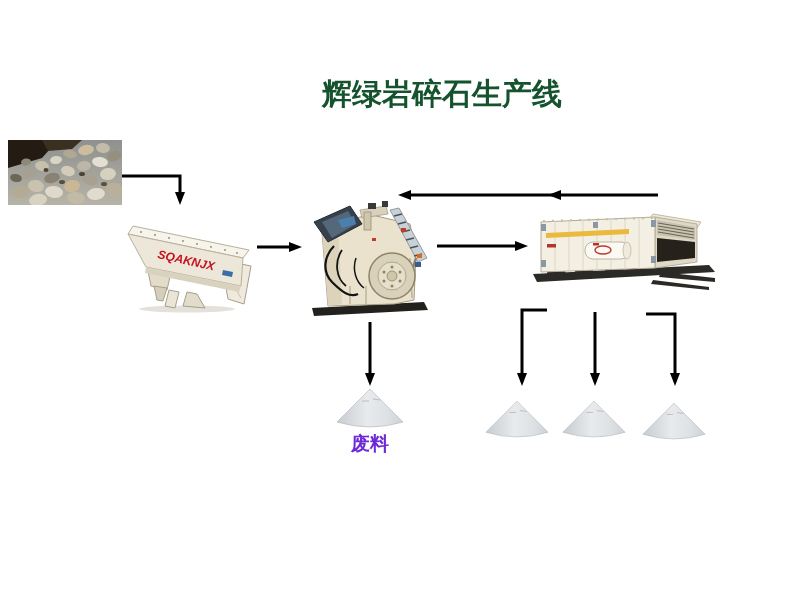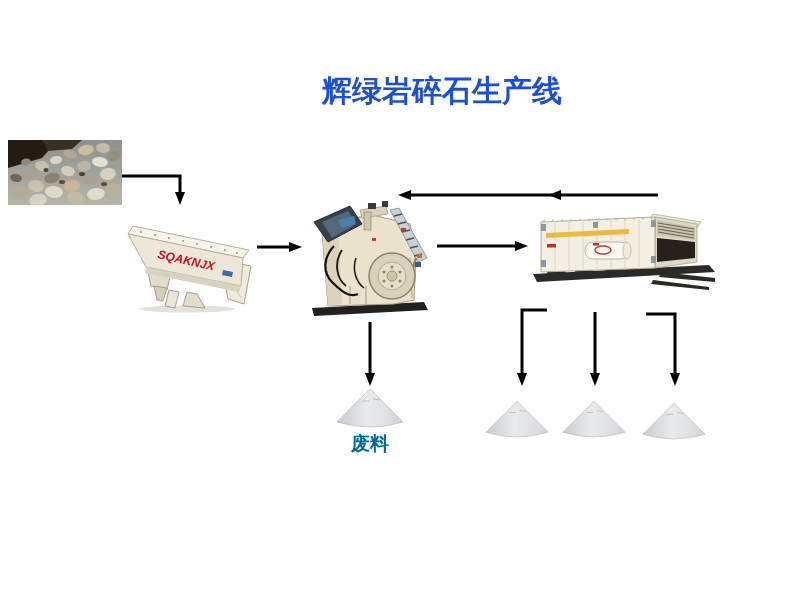--- a/index.html
+++ b/index.html
@@ -3,27 +3,26 @@
 <meta charset="utf-8">
 <style>
   html,body{margin:0;padding:0;background:#ffffff;}
   #canvas{
     position:relative;width:800px;height:600px;background:#ffffff;overflow:hidden;
     font-family:"Liberation Sans","DejaVu Sans",sans-serif;
   }
   .abs{position:absolute;}
   #page-title{
     position:absolute;left:322px;top:57px;width:250px;
-    font-size:30px;font-weight:bold;color:#1d4ed8;letter-spacing:0px;line-height:1.1;
+    font-size:30px;font-weight:bold;color:#14532d;letter-spacing:0px;line-height:1.1;
     white-space:nowrap;
-    font-family:Liberation Mono, monospace;
   }
   #waste-label{
     position:absolute;left:336px;top:431px;width:68px;text-align:center;
-    font-size:19px;font-weight:bold;color:#0369a1;
+    font-size:19px;font-weight:bold;color:#6d28d9;
   }
   svg{display:block;}
   .feeder-brand{
     font-family:"Liberation Sans","DejaVu Sans",sans-serif;
     font-size:12px;font-style:italic;font-weight:bold;
   }
 </style>
 </head>
 <body>
 

